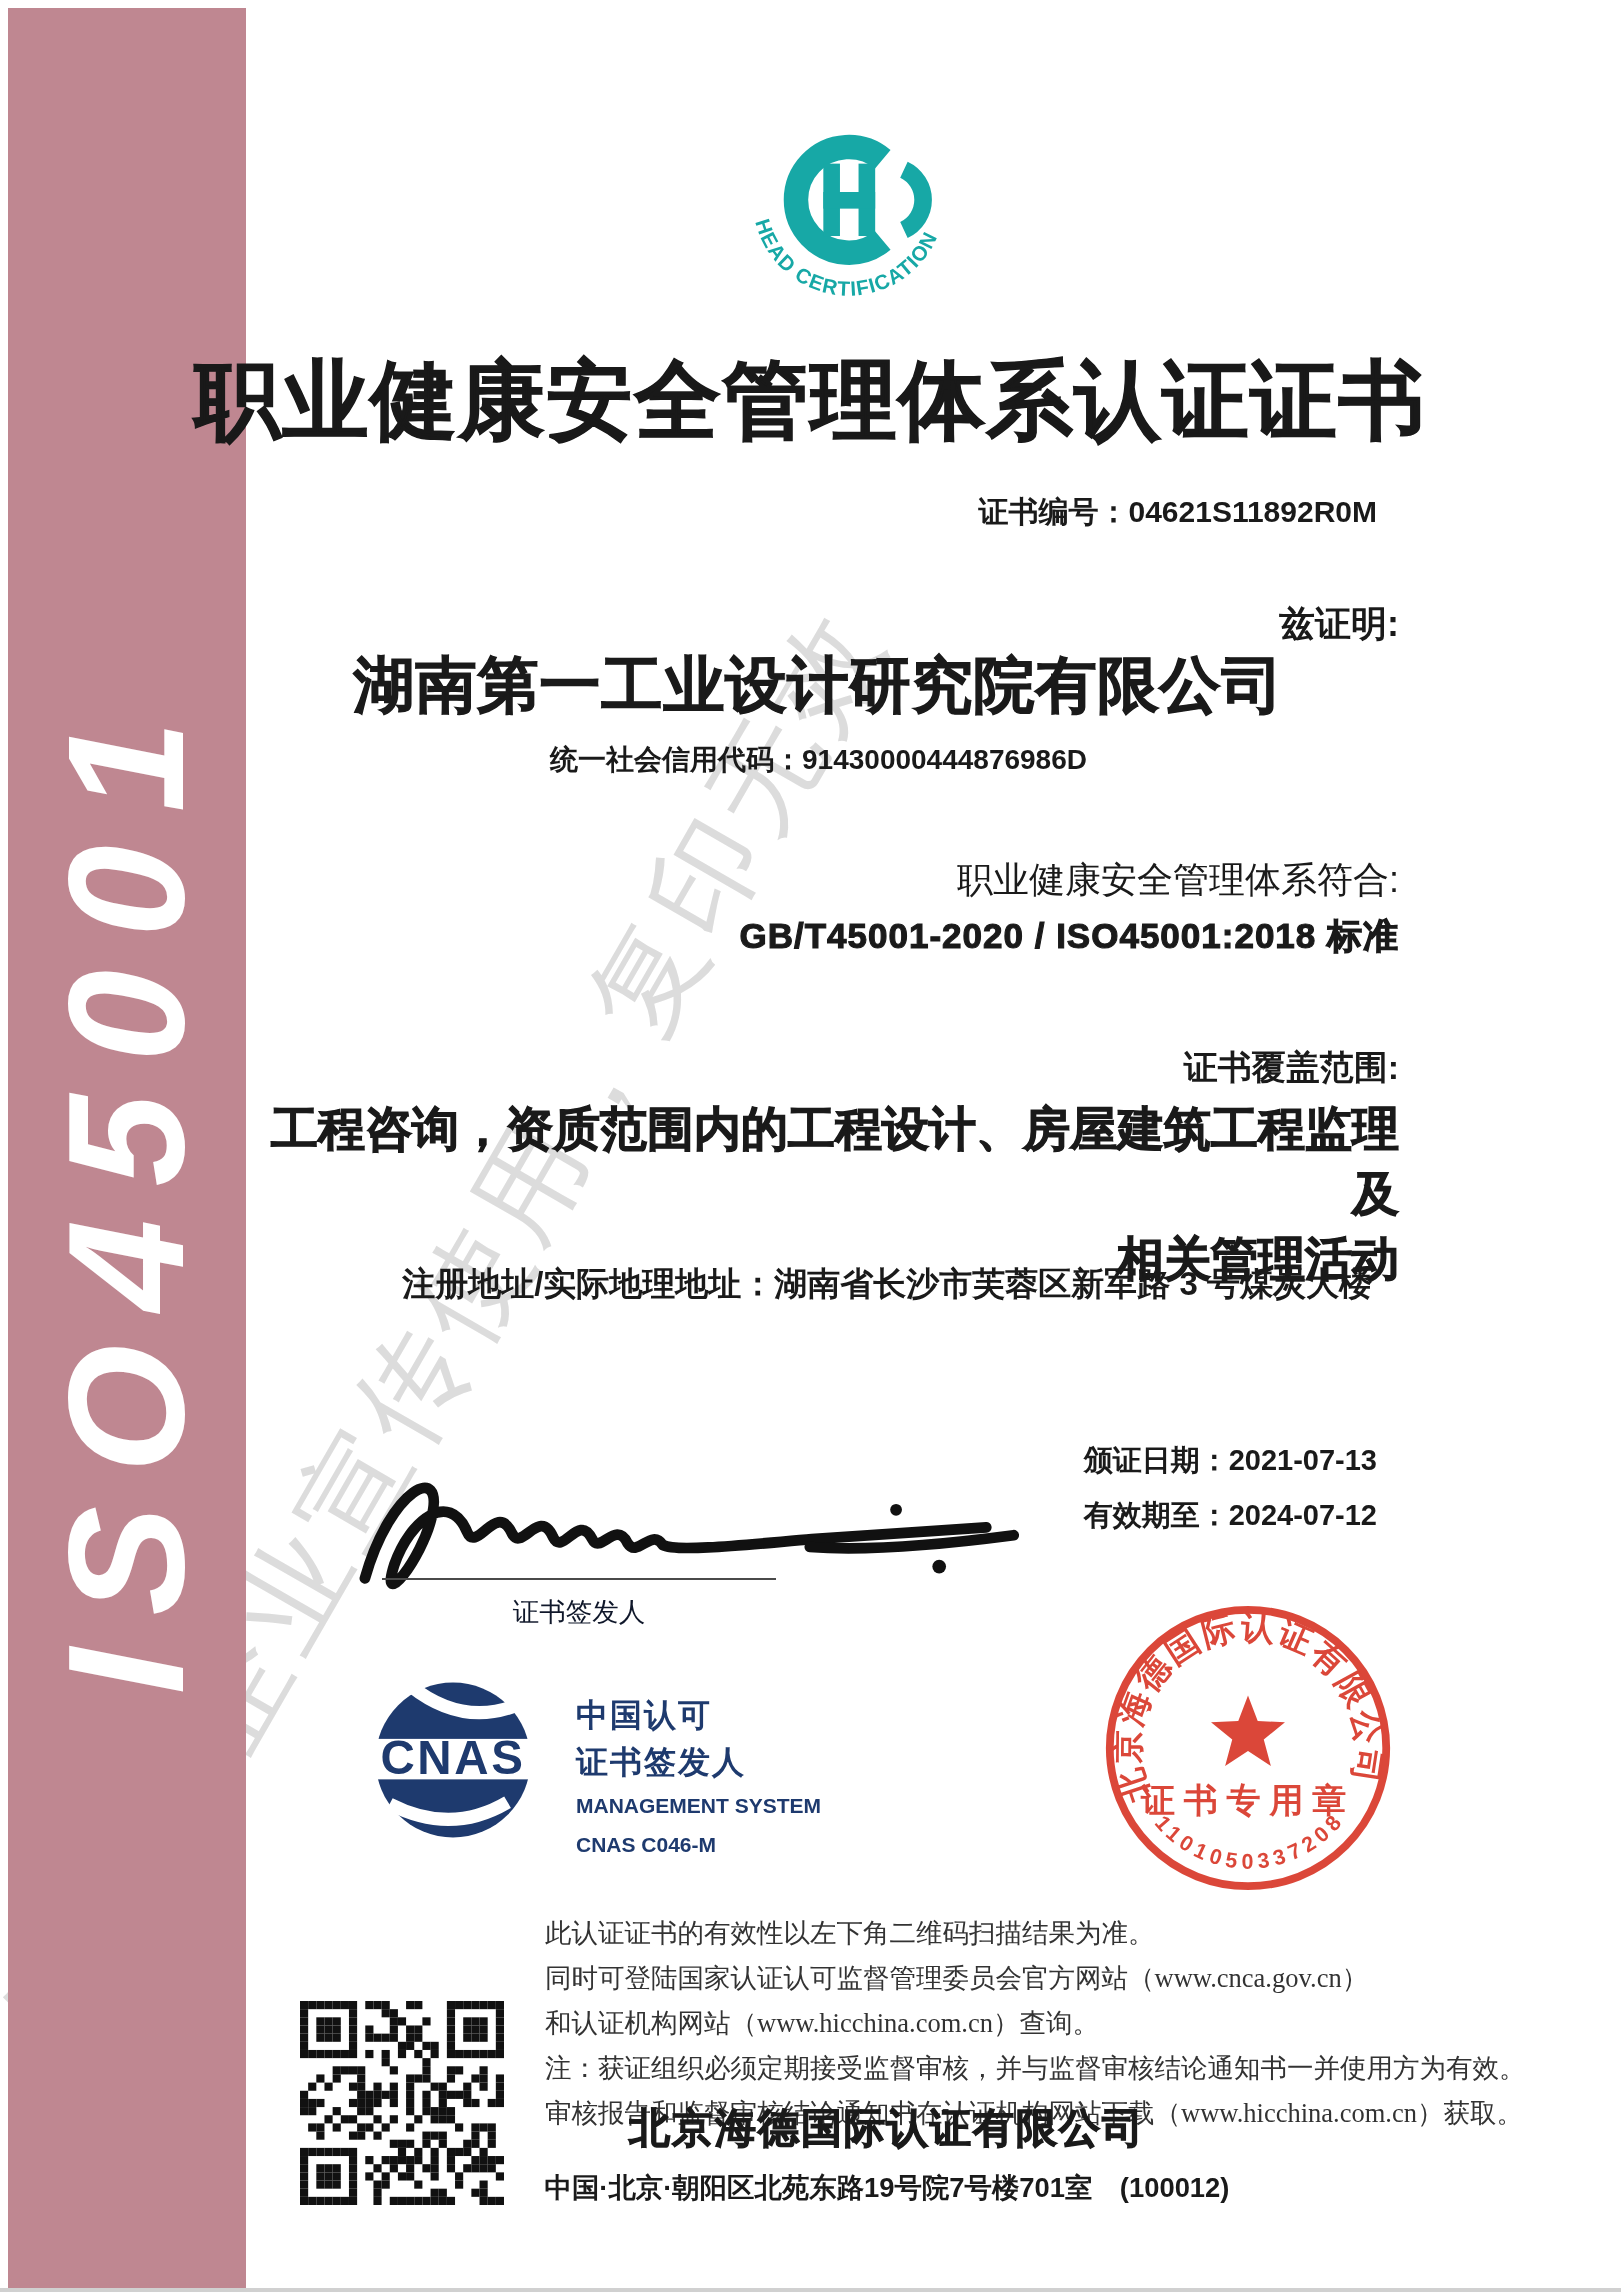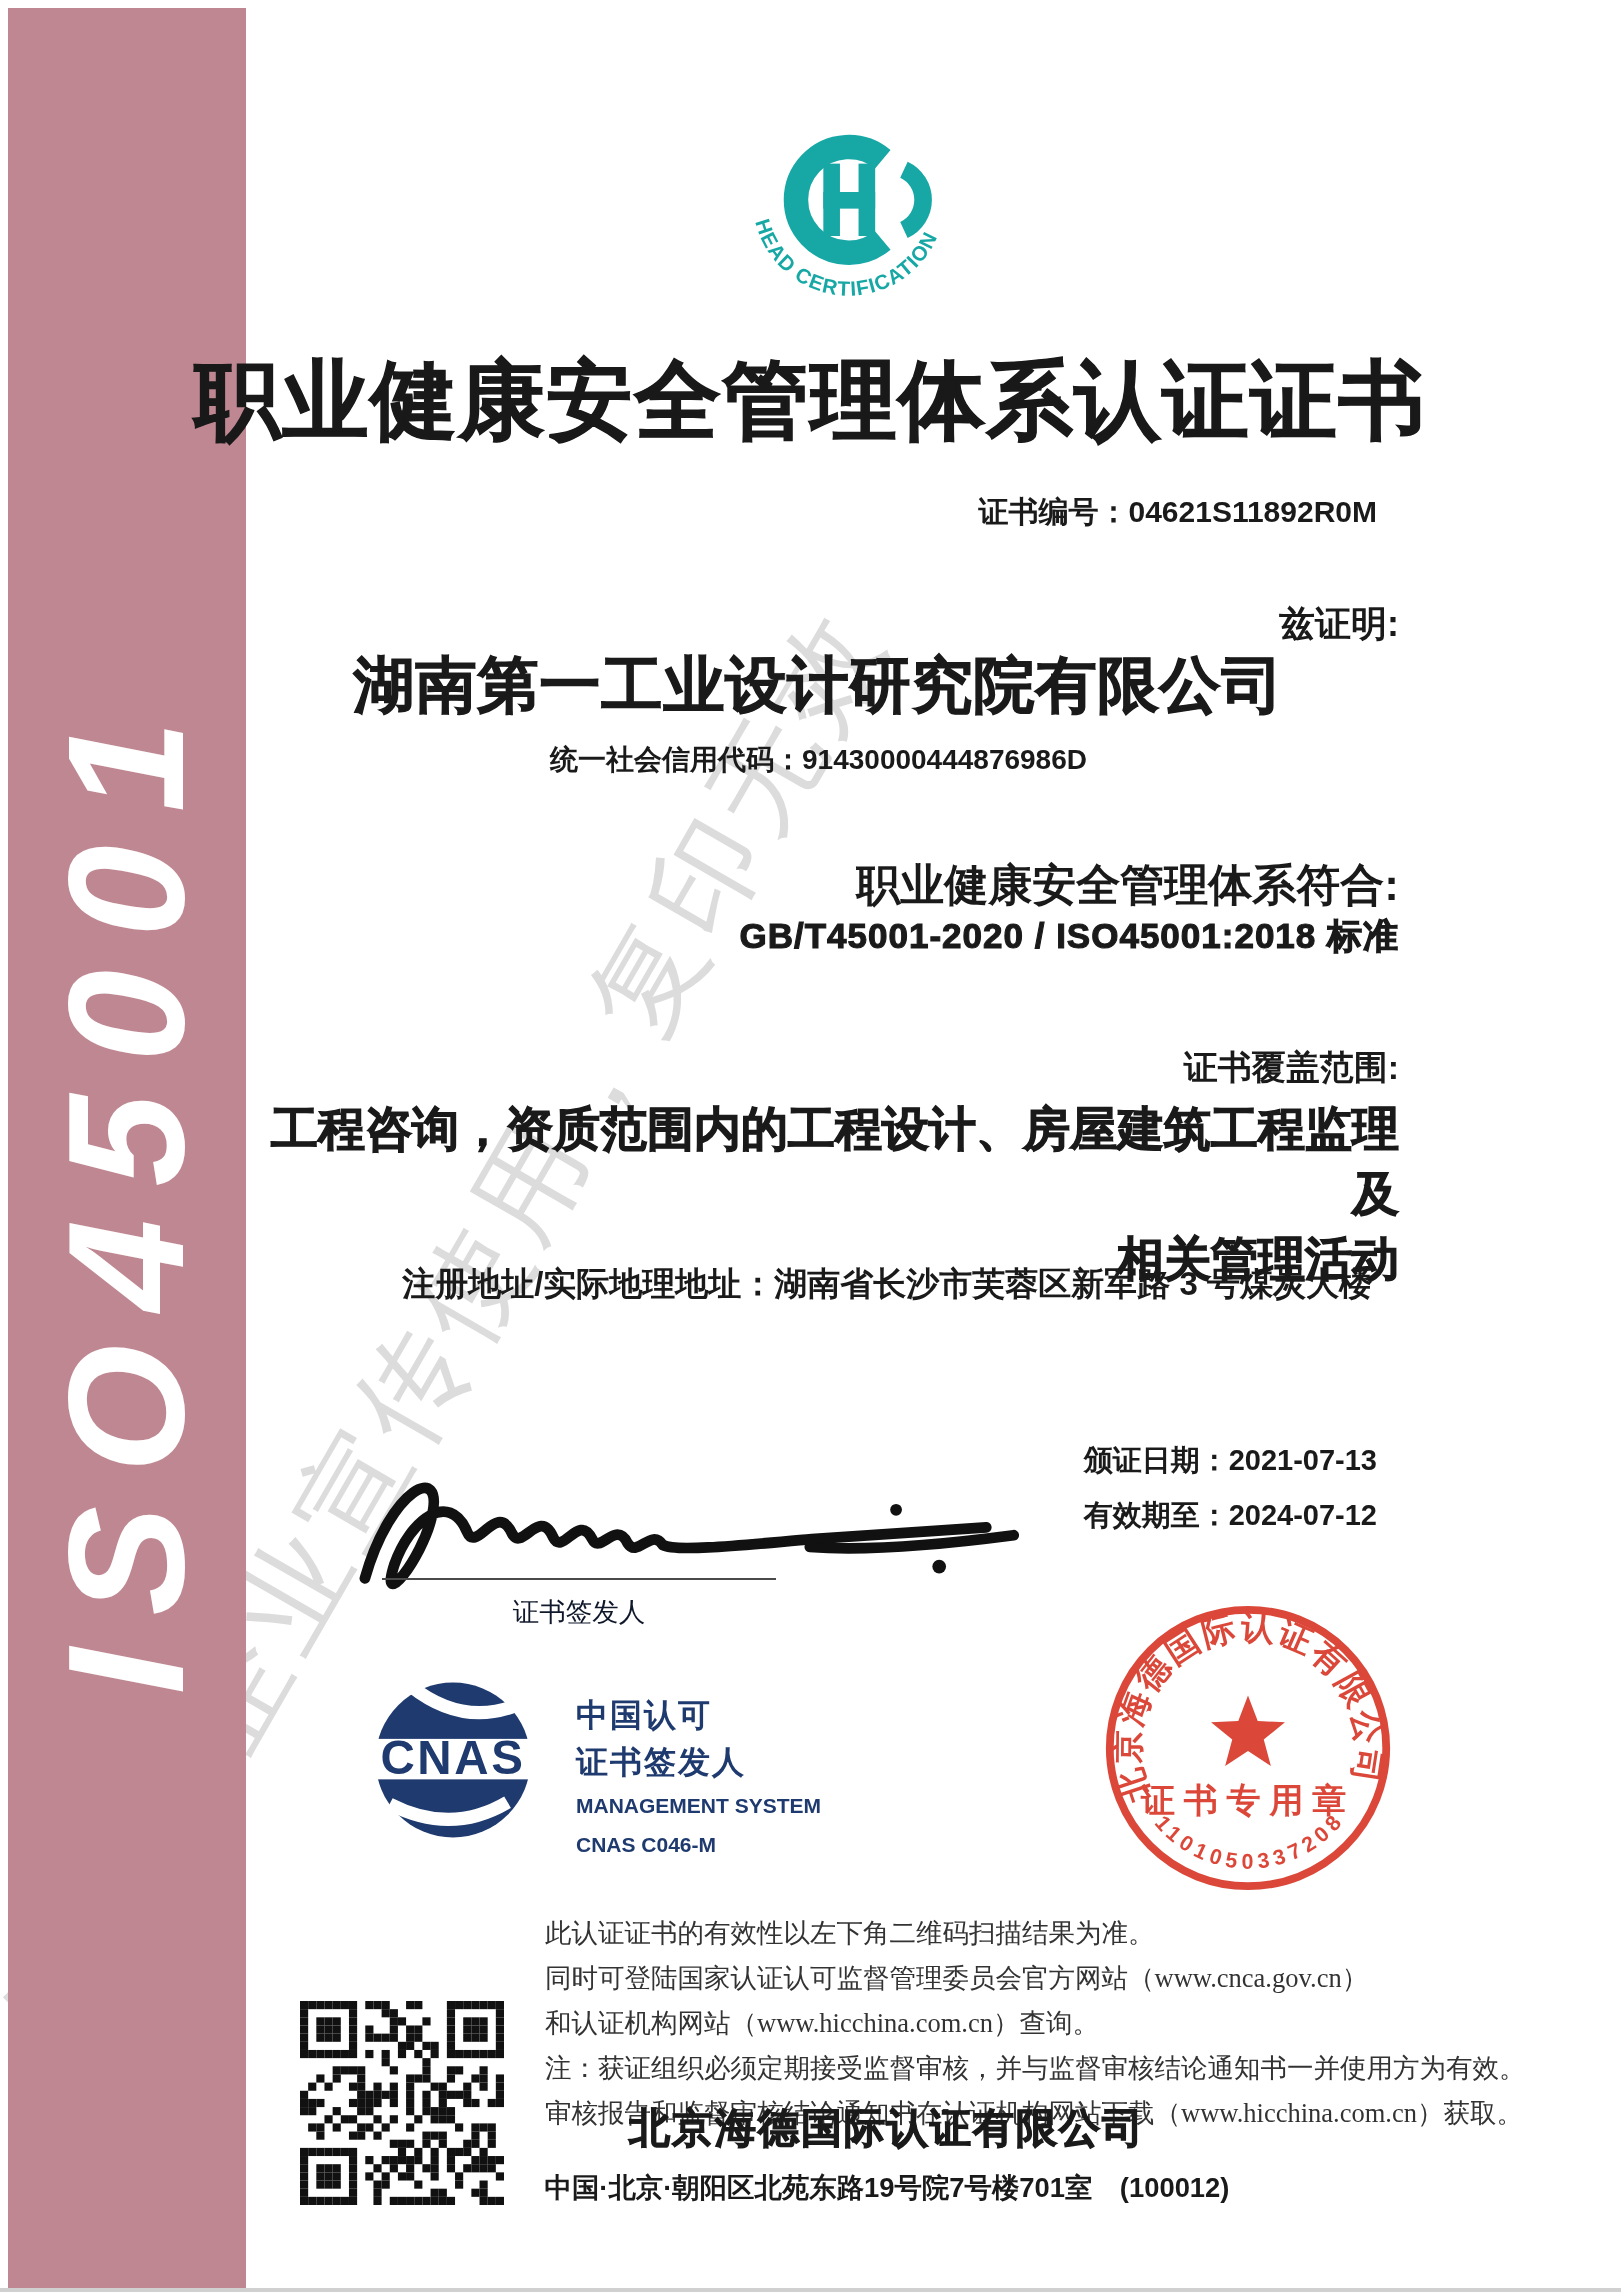--- a/index.html
+++ b/index.html
@@ -22,21 +22,21 @@
   .z{z-index:3;}
   .heavy{-webkit-text-stroke:1.1px currentColor;}
   .rt{text-align:right;}
   .ct{text-align:center;}
 
   .title{left:0;right:0;top:343px;font-size:86px;font-weight:900;letter-spacing:2px;color:#191919;}
   .certno{right:244px;top:492px;font-size:30px;font-weight:bold;}
   .certify{right:222px;top:600px;font-size:36px;font-weight:bold;}
   .company{left:245px;width:1147px;top:645px;font-size:61px;font-weight:900;letter-spacing:1px;}
   .credit{left:245px;width:1147px;top:741px;font-size:28px;font-weight:700;}
-  .conform{right:222px;top:856px;font-size:44px;font-weight:bold;}
+  .conform{right:222px;top:856px;font-size:36px;font-weight:normal;}
   .standard{right:222px;top:913px;font-size:35px;font-weight:800;letter-spacing:1px;}
   .scopelabel{right:222px;top:1045px;font-size:34px;font-weight:bold;}
   .scope{left:225px;right:222px;top:1096px;font-size:47px;font-weight:800;line-height:65px;}
   .address{right:249px;top:1262px;font-size:33px;font-weight:600;}
   .dates{right:244px;top:1433px;font-size:29px;font-weight:bold;line-height:55px;}
 
   .sig-svg{left:351px;top:1449px;z-index:3;}
   .sig-line{left:382px;top:1578px;width:394px;height:2px;background:#4a4a4a;}
   .sig-label{left:382px;width:394px;top:1594px;font-size:26.5px;color:#0f172a;font-weight:500;}
 

